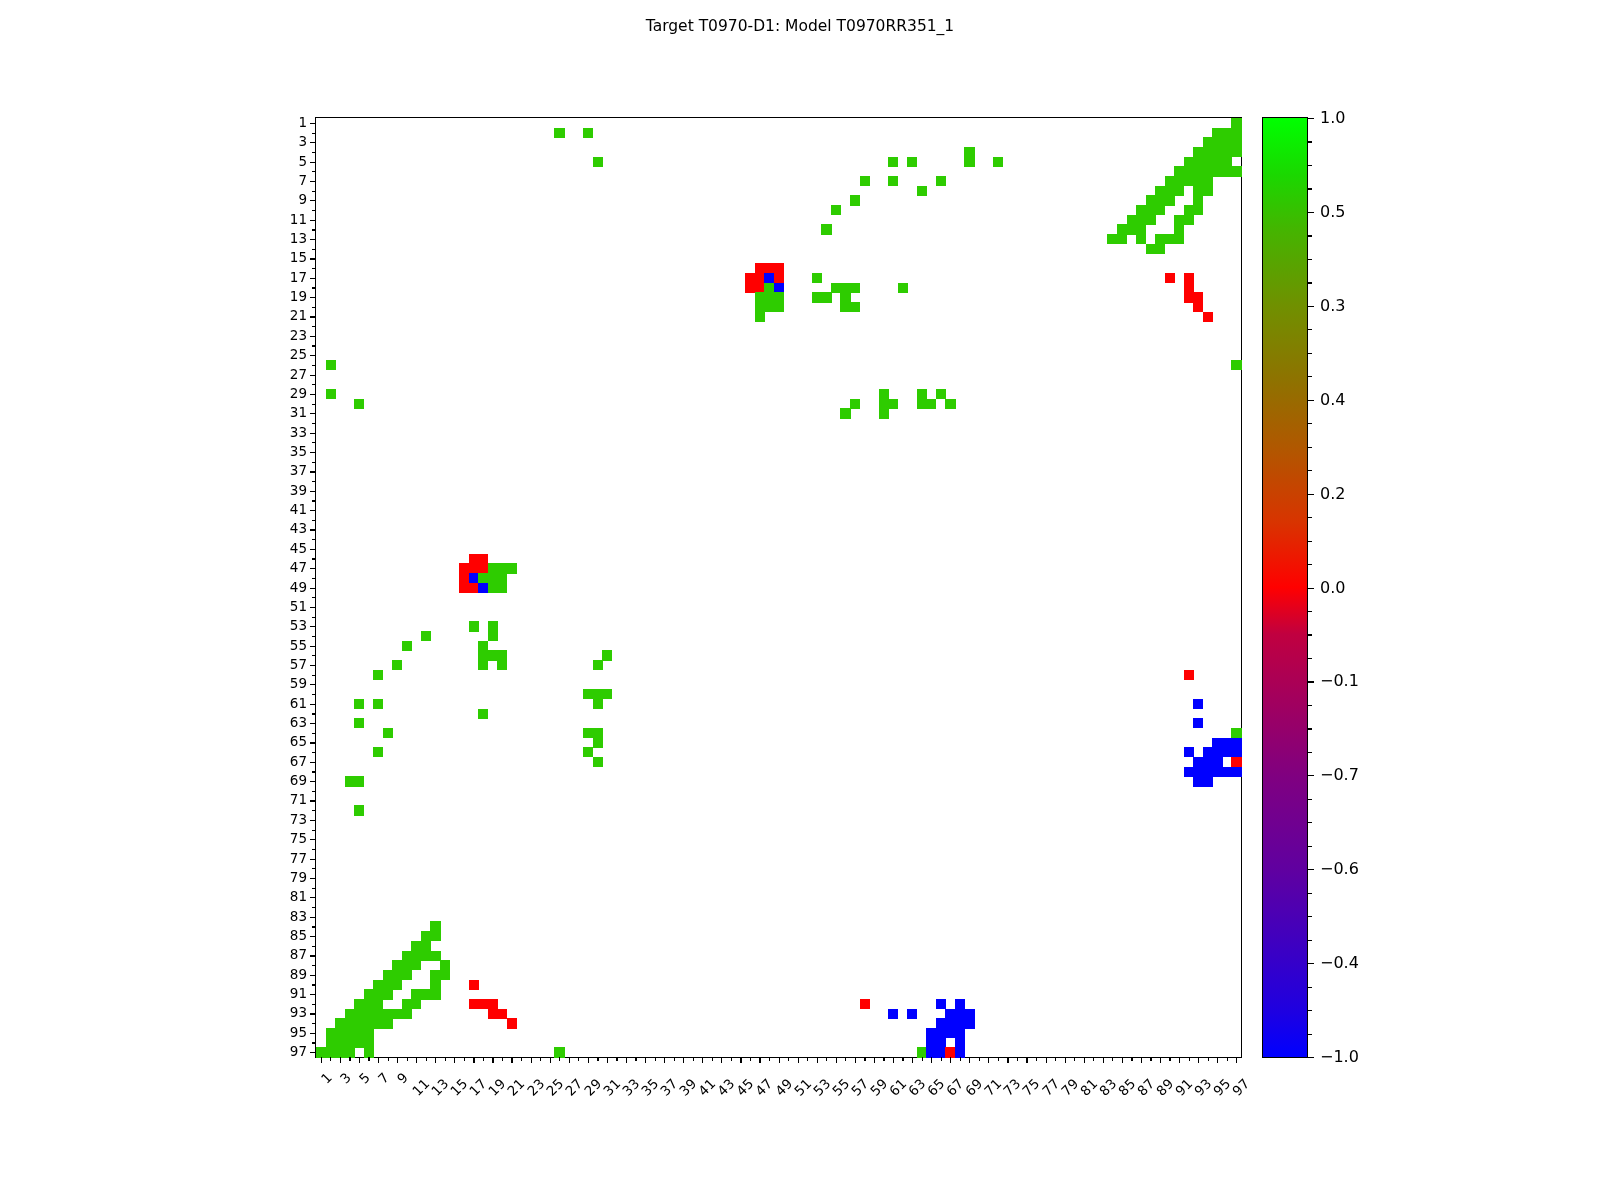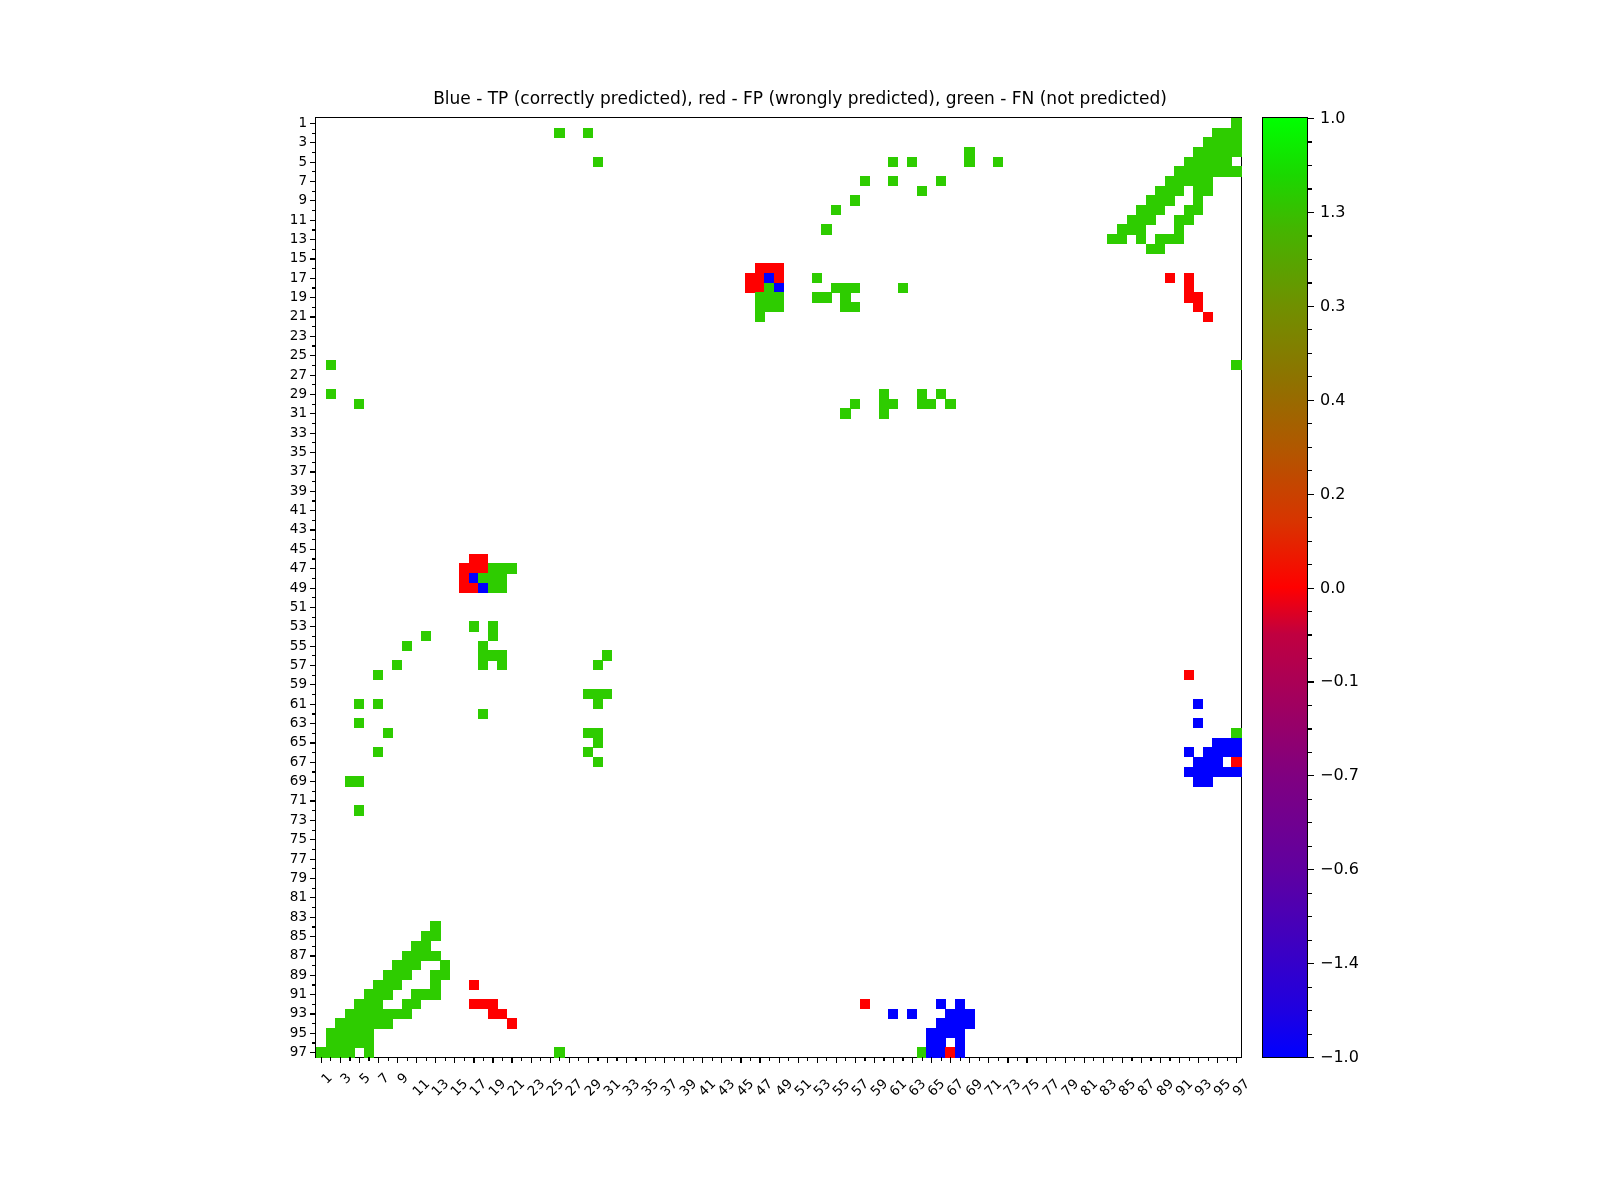--- a/index.html
+++ b/index.html
@@ -43,23 +43,23 @@
   .ctick.minor{width:5px;}
   .clabel{position:absolute;left:100%;margin-left:13px;font-size:16px;line-height:16px;
           white-space:nowrap;transform:translateY(-50%);}
 </style>
 </head>
 <body>
 
 <div id="root">
 
   <div class="title-block">
+    <div class="title-line">Target T0970-D1: Model T0970RR351_1</div>
   </div>
 
-  <div class="subtitle">Blue - TP (correctly predicted), red - FP (wrongly predicted), green - FN (not predicted)</div>
 
   <div id="plot">
     <div id="cells">
         <div class="cell" style="left: 238.402px; top: 9.68041px; width: 10.1361px; height: 10.2804px; background: rgb(46, 204, 0);"></div>
         <div class="cell" style="left: 9.53608px; top: 242.01px; width: 10.1361px; height: 10.2804px; background: rgb(46, 204, 0);"></div>
         <div class="cell" style="left: 267.01px; top: 9.68041px; width: 10.1361px; height: 10.2804px; background: rgb(46, 204, 0);"></div>
         <div class="cell" style="left: 9.53608px; top: 271.052px; width: 10.1361px; height: 10.2804px; background: rgb(46, 204, 0);"></div>
         <div class="cell" style="left: 915.464px; top: 0px; width: 10.1361px; height: 10.2804px; background: rgb(46, 204, 0);"></div>
         <div class="cell" style="left: 0px; top: 929.32px; width: 10.1361px; height: 10.2804px; background: rgb(46, 204, 0);"></div>
         <div class="cell" style="left: 915.464px; top: 9.68041px; width: 10.1361px; height: 10.2804px; background: rgb(46, 204, 0);"></div>
@@ -859,25 +859,25 @@
       <div class="ctick" style="top: 187.8px;"></div>
       <div class="ctick minor" style="top: 164.325px;"></div>
       <div class="ctick minor" style="top: 140.85px;"></div>
       <div class="ctick minor" style="top: 117.375px;"></div>
       <div class="ctick" style="top: 93.9px;"></div>
       <div class="ctick minor" style="top: 70.425px;"></div>
       <div class="ctick minor" style="top: 46.95px;"></div>
       <div class="ctick minor" style="top: 23.475px;"></div>
       <div class="ctick" style="top: 0px;"></div>
       <div class="clabel" style="top: 0px;">1.0</div>
-      <div class="clabel" style="top: 93.9px;">1.3</div>
+      <div class="clabel" style="top: 93.9px;">0.5</div>
       <div class="clabel" style="top: 187.8px;">0.3</div>
       <div class="clabel" style="top: 281.7px;">0.4</div>
       <div class="clabel" style="top: 375.6px;">0.2</div>
       <div class="clabel" style="top: 469.5px;">0.0</div>
       <div class="clabel" style="top: 563.4px;">−0.1</div>
       <div class="clabel" style="top: 657.3px;">−0.7</div>
       <div class="clabel" style="top: 751.2px;">−0.6</div>
-      <div class="clabel" style="top: 845.1px;">−1.4</div>
+      <div class="clabel" style="top: 845.1px;">−0.4</div>
       <div class="clabel" style="top: 939px;">−1.0</div>
     </div>
 
 </div>
 
 </body></html>

